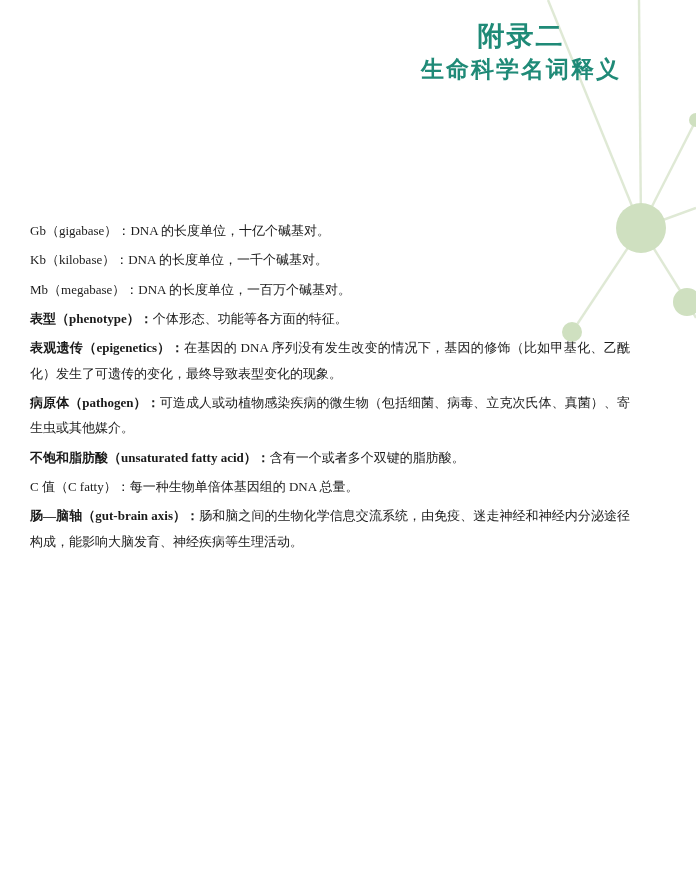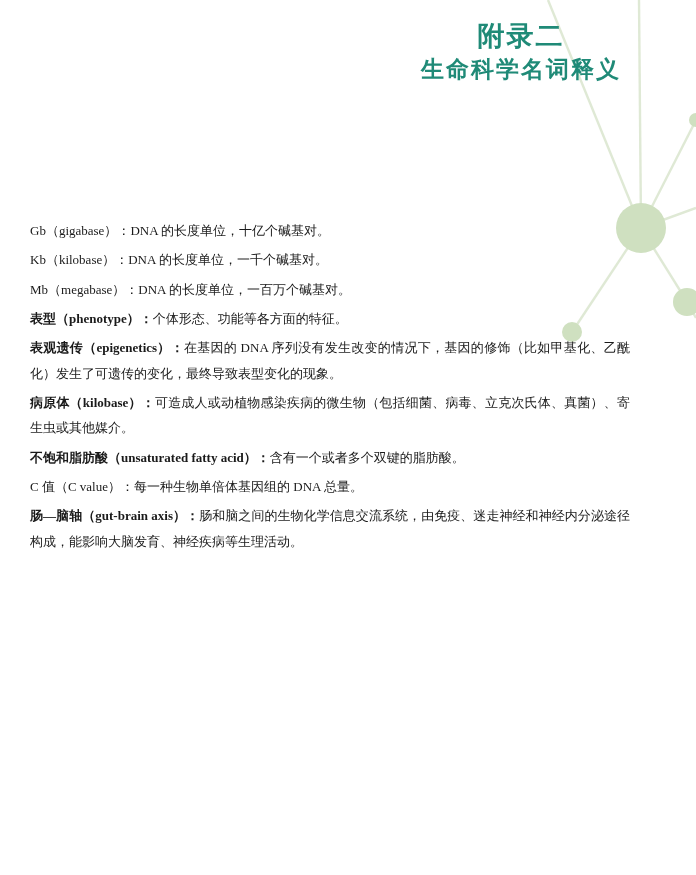--- a/index.html
+++ b/index.html
@@ -98,17 +98,17 @@
   <div class="title-main">附录二</div>
   <div class="title-sub">生命科学名词释义</div>
 </div>
 
 <div class="content" id="glossary-list">
     <p class="entry"><span class="term-light">Gb（gigabase）：</span><span>DNA 的长度单位，十亿个碱基对。</span></p>
     <p class="entry"><span class="term-light">Kb（kilobase）：</span><span>DNA 的长度单位，一千个碱基对。</span></p>
     <p class="entry"><span class="term-light">Mb（megabase）：</span><span>DNA 的长度单位，一百万个碱基对。</span></p>
     <p class="entry"><span class="term">表型（phenotype）：</span><span>个体形态、功能等各方面的特征。</span></p>
     <p class="entry"><span class="term">表观遗传（epigenetics）：</span><span>在基因的 DNA 序列没有发生改变的情况下，基因的修饰（比如甲基化、乙酰化）发生了可遗传的变化，最终导致表型变化的现象。</span></p>
-    <p class="entry"><span class="term">病原体（kilobase）：</span><span>可造成人或动植物感染疾病的微生物（包括细菌、病毒、立克次氏体、真菌）、寄生虫或其他媒介。</span></p>
+    <p class="entry"><span class="term">病原体（pathogen）：</span><span>可造成人或动植物感染疾病的微生物（包括细菌、病毒、立克次氏体、真菌）、寄生虫或其他媒介。</span></p>
     <p class="entry"><span class="term">不饱和脂肪酸（unsaturated fatty acid）：</span><span>含有一个或者多个双键的脂肪酸。</span></p>
-    <p class="entry"><span class="term-light">C 值（C value）：</span><span>每一种生物单倍体基因组的 DNA 总量。</span></p>
+    <p class="entry"><span class="term-light">C 值（C fatty）：</span><span>每一种生物单倍体基因组的 DNA 总量。</span></p>
     <p class="entry"><span class="term">肠—脑轴（gut-brain axis）：</span><span>肠和脑之间的生物化学信息交流系统，由免疫、迷走神经和神经内分泌途径构成，能影响大脑发育、神经疾病等生理活动。</span></p>
   </div>
 
 </body></html>

